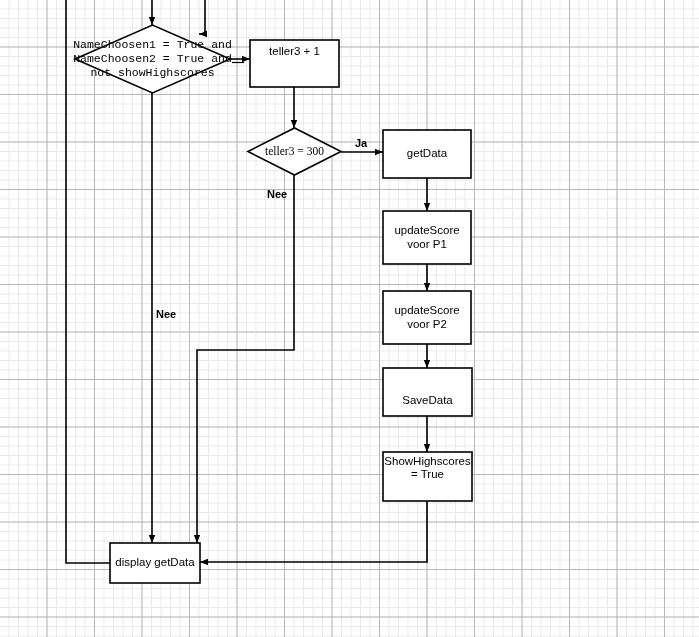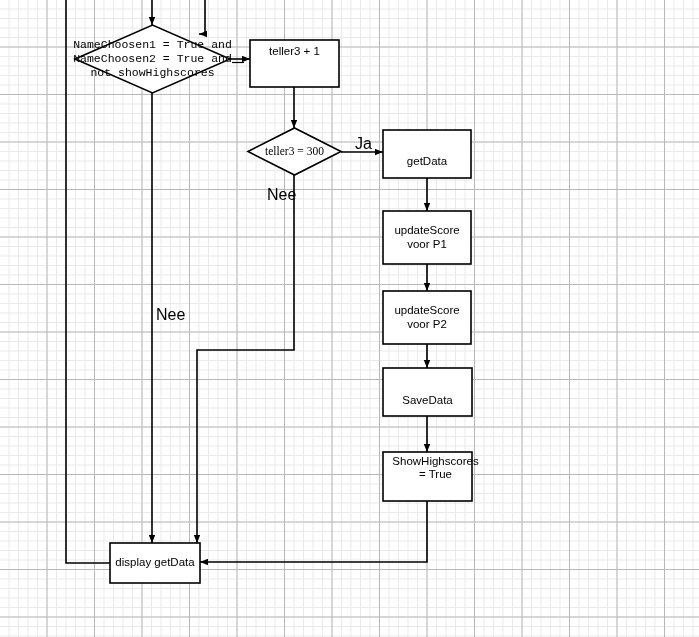--- a/index.html
+++ b/index.html
@@ -37,22 +37,22 @@
     text-align:center;
     color:#000000;
     font-size:11.5px;
     line-height:13.5px;
     pointer-events:none;
     white-space:pre-line;
   }
   .edge-label{
     position:absolute;
     color:#000000;
-    font-size:16px;
-    font-weight:normal;
+    font-size:11px;
+    font-weight:bold;
     line-height:13px;
     white-space:nowrap;
   }
   .diamond-label{
     font-size:11.5px;
     line-height:14px;
     font-family:Liberation Mono, monospace;
   }
 </style>
 </head>
@@ -121,31 +121,31 @@
   </svg>
 
   <div class="node-label diamond-label" style="left:58px;top:26px;width:189px;height:66px;">NameChoosen1 = True and
 NameChoosen2 = True and
 not showHighscores</div>
 
   <div class="node-label" style="left:250px;top:28px;width:89px;height:47px;">teller3 + 1</div>
 
   <div class="node-label" style="left:248px;top:128px;width:93px;height:47px;font-family:Liberation Serif, serif;">teller3 = 300</div>
 
-  <div class="node-label" style="left:383px;top:130px;width:88px;height:48px;margin-top:8px;">getData</div>
+  <div class="node-label" style="left:383px;top:130px;width:88px;height:48px;">getData</div>
 
   <div class="node-label" style="left:383px;top:211px;width:88px;height:53px;">updateScore
 voor P1</div>
 
   <div class="node-label" style="left:383px;top:291px;width:88px;height:53px;">updateScore
 voor P2</div>
 
   <div class="node-label" style="left:383px;top:368px;width:89px;height:65px;">SaveData</div>
 
-  <div class="node-label" style="left:391px;top:452px;width:89px;height:32px;">ShowHighscores
+  <div class="node-label" style="left:383px;top:452px;width:89px;height:32px;">ShowHighscores
 = True</div>
 
   <div class="node-label" style="left:110px;top:543px;width:90px;height:40px;">display getData</div>
 
   <div class="edge-label" style="left:355px;top:137px;">Ja</div>
 
   <div class="edge-label" style="left:267px;top:188px;">Nee</div>
 
   <div class="edge-label" style="left:156px;top:308px;">Nee</div>
 

